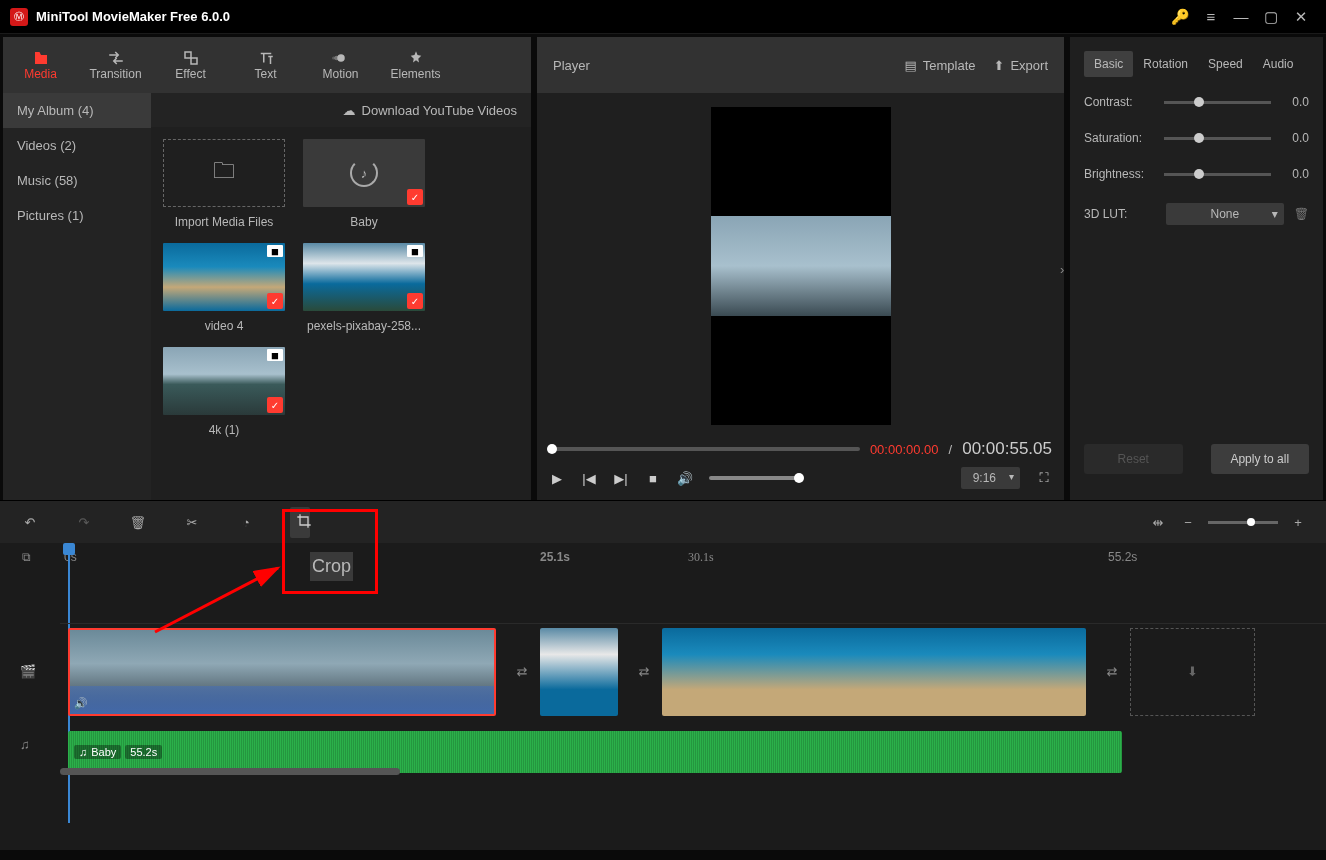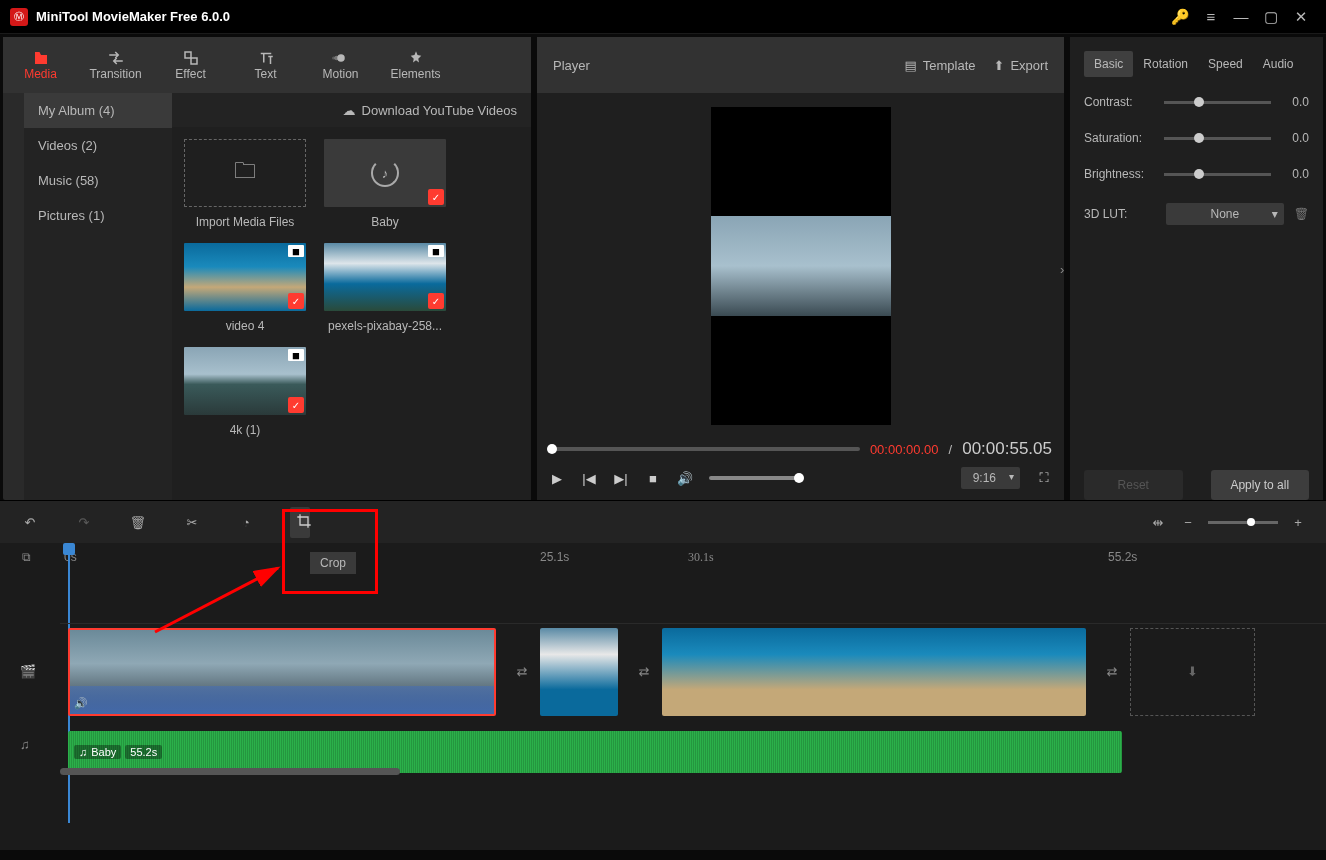--- a/index.html
+++ b/index.html
@@ -18,21 +18,21 @@
 
 
 .leftpanel { width:528px; display:flex; flex-direction:column; }
 .toptabs { height:56px; background:#323232; display:flex; }
 .toptab { width:75px; display:flex; flex-direction:column; align-items:center; justify-content:center; cursor:pointer; }
 .toptab.active { color:#ff3b30; }
 .toptab.active .tabicon { fill:#ff3b30; color:#ff3b30;}
 .toptab .tabicon { width:18px; height:18px; color:#b8b8b8; }
 .toptab span { font-size:12px; }
 
-.leftbody { flex:1; display:flex;padding-left:21px; }
+.leftbody { flex:1; display:flex; }
 .sidebar { width:148px; background:#232323;}
 .sidebar .item { padding:10px 14px; cursor:pointer; font-size:13px;}
 .sidebar .item.active { background:#3a3a3a; }
 .mediaarea { flex:1; background:#1f1f1f; display:flex; flex-direction:column;}
 .dlbar { height:34px; display:flex; align-items:center; justify-content:flex-end; padding:0 14px; gap:6px; cursor:pointer; background:#232323;}
 .mediagrid { flex:1; padding:12px; display:grid; grid-template-columns:repeat(2, 122px); grid-auto-rows:min-content; gap:14px 18px; align-content:start;}
 .mediaitem { display:flex; flex-direction:column; align-items:center; gap:8px;}
 .thumb { width:122px; height:68px; background:#3a3a3a; position:relative; border-radius:1px;}
 .thumb.dashed { border:1px dashed #666; background:transparent; display:flex; align-items:center; justify-content:center;}
 .thumb .check { position:absolute; right:2px; bottom:2px; width:16px; height:16px; background:#ff3b30; border-radius:2px; display:flex; align-items:center; justify-content:center; color:#fff; font-size:10px;}
@@ -68,21 +68,21 @@
 .proptab { padding:6px 10px; cursor:pointer; font-size:12px;}
 .proptab.active { background:#3f3f3f; border-radius:2px;}
 .sliderrow { display:flex; align-items:center; margin-bottom:22px; font-size:12px;}
 .sliderrow .plbl { width:72px;}
 .sliderrow .pslider { flex:1; height:3px; background:#555; position:relative; margin:0 8px;}
 .sliderrow .pslider .pknob { width:10px; height:10px; background:#ccc; border-radius:50%; position:absolute; left:30px; top:-4px;}
 .sliderrow .pval { width:30px; text-align:right;}
 .lutrow { display:flex; align-items:center; gap:10px; font-size:12px;}
 .lutdd { flex:1; background:#3a3a3a; padding:4px 10px; text-align:center; cursor:pointer; position:relative; border-radius:2px;}
 .lutdd::after { content:"▾"; position:absolute; right:6px;}
-.propbtns { position:absolute; bottom:0; left:14px; right:14px; display:flex; gap:28px;}
+.propbtns { position:absolute; bottom:26px; left:14px; right:14px; display:flex; gap:28px;}
 .propbtn { flex:1; padding:8px; text-align:center; border-radius:3px; cursor:pointer; font-size:12px;}
 .propbtn.reset { background:#2a2a2a; color:#555;}
 .propbtn.apply { background:#3d3d3d; color:#ccc;}
 .collapse { position:absolute; left:-10px; top:50%; transform:translateY(-50%); cursor:pointer; color:#888;}
 
 
 .timeline { height:350px; background:#1b1b1b; border-top:1px solid #000;}
 .tlbar { height:42px; background:#232323; display:flex; align-items:center; padding:0 20px; gap:34px; position:relative;}
 .tlbtn { cursor:pointer; color:#aaa; width:20px; text-align:center;}
 .tlbtn.cropactive { background:#3a3a3a; padding:6px; border-radius:2px;}
@@ -108,21 +108,21 @@
 .transicon { width:28px; height:28px; display:flex; align-items:center; justify-content:center; color:#888; margin:0 4px;}
 .emptyclip { width:125px; height:88px; border:1px dashed #555; display:flex; align-items:center; justify-content:center; color:#666;}
 
 .audiotrack { height:50px; margin-top:8px; display:flex; align-items:center; position:relative;}
 .audioclip { height:42px; background:#2bb04a; border-radius:2px; display:flex; align-items:center; padding:0 6px; position:relative; width:1054px;}
 .audioclip .ainfo { background:rgba(0,0,0,0.35); padding:1px 5px; font-size:11px; color:#fff; display:flex; align-items:center; gap:4px; border-radius:2px;}
 .audiowave { position:absolute; top:0; left:0; right:0; bottom:0; background-image:repeating-linear-gradient(90deg,transparent 0,transparent 1px,rgba(0,0,0,0.15) 1px,rgba(0,0,0,0.15) 2px);}
 
 
 .redbox { position:absolute; left:282px; top:509px; width:96px; height:85px; border:3px solid #ff0000; pointer-events:none;}
-.croptip { position:absolute; left:310px; top:552px; background:#3a3a3a; padding:4px 10px; font-size:12px; }
+.croptip { position:absolute; left:310px; top:552px; background:#3a3a3a; padding:4px 2px; font-size:18px; }
 .redarrow { position:absolute; left:150px; top:560px; pointer-events:none;}
 
 .scrollbar-h { position:absolute; bottom:2px; left:60px; width:340px; height:7px; background:#555; border-radius:4px;}
 
 
 .thumb-lake { background:linear-gradient(to bottom,#0a6a9c 0%,#1a8abc 35%,#c4a878 65%,#0a6a9c 100%);}
 .thumb-mtn { background:linear-gradient(to bottom,#5a8aa5 0%,#dde5ea 30%,#0a6a9c 60%,#2a4a3a 100%);}
 .thumb-wave { background:linear-gradient(to bottom,#8aa5b5 0%,#a8c0cd 40%,#3a5a5a 55%,#2a3a3a 100%);}
 .musicnote { width:28px; height:28px; border:2px solid #aaa; border-radius:50%; border-top-color:transparent; display:flex; align-items:center; justify-content:center;}
 </style>
@@ -336,21 +336,21 @@
       <div class="zoombar">
           <div class="zknob"></div>
         </div>
       <span class="tlbtn">+</span>
     </div>
   </div>
 
   <div class="rulerrow">
     <span style="position:absolute; left:22px;">⧉</span>
     <span class="marker" style="left:64px;">0s</span>
-    <span class="marker" style="left:540px;">25.1s</span>
+    <span class="marker" style="left:540px;font-weight:bold;">25.1s</span>
     <span class="marker" style="left:688px;font-family:Liberation Serif, serif;">30.1s</span>
     <span class="marker" style="left:1108px;">55.2s</span>
     <div class="playhead"></div>
   </div>
 
   <div class="tracksarea">
 
     <div style="height:52px;"></div>
 
     <div class="trackrow">

